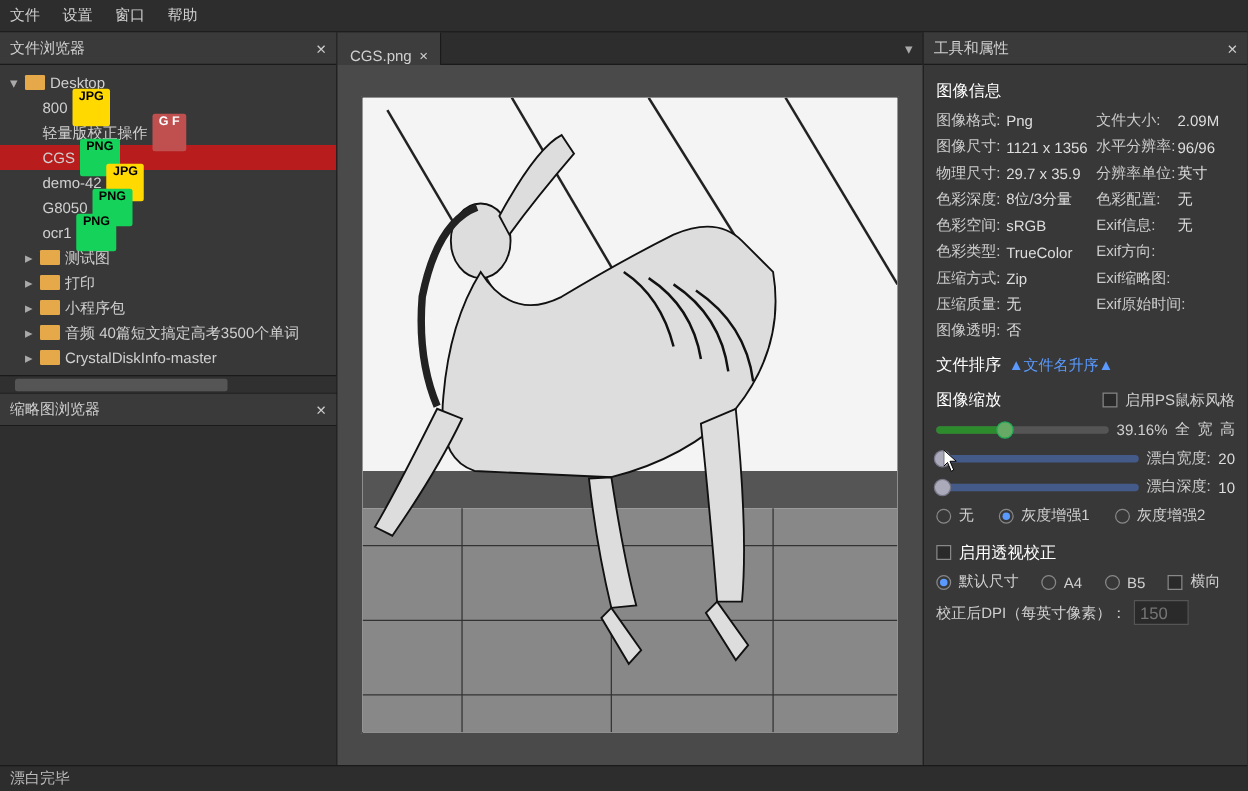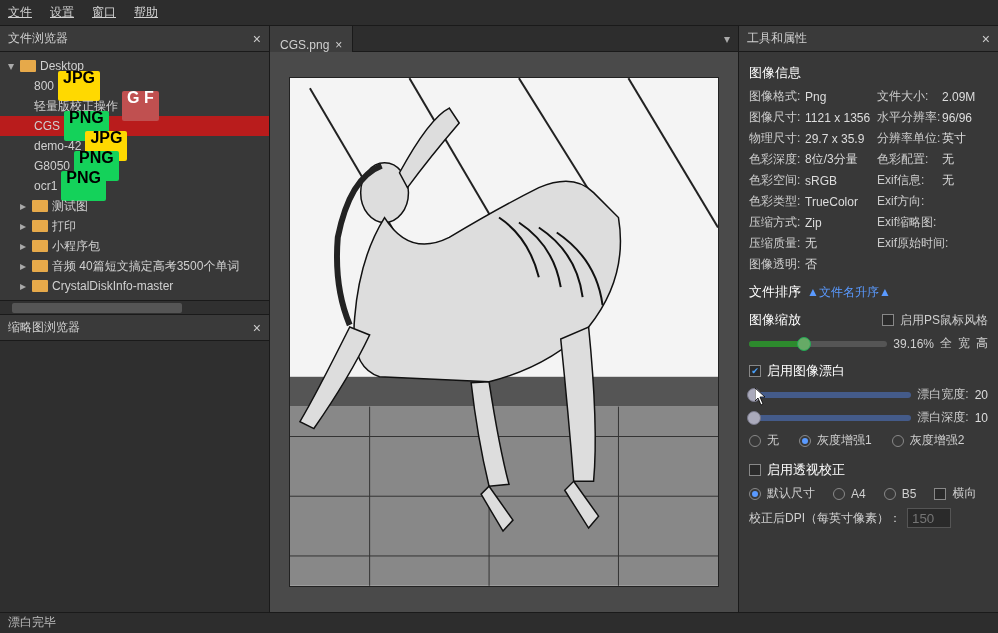--- a/index.html
+++ b/index.html
@@ -1,30 +1,30 @@
 <!DOCTYPE html>
 <html><head>
 <meta charset="utf-8">
 <style>
 * { margin: 0; padding: 0; box-sizing: border-box; font-family: "Microsoft YaHei", sans-serif; }
 body { background: #2d2d2d; color: #d0d0d0; font-size: 12px; width: 998px; height: 633px; overflow: hidden; position: relative; }
 .menubar { height: 26px; display: flex; align-items: center; padding: 0 8px; gap: 18px; background: #2d2d2d; border-bottom: 1px solid #1a1a1a; }
-.menubar span { cursor: default; text-decoration: underline; }
+.menubar span { cursor: default; }
 .container { display: flex; height: 586px; }
 .left-col { width: 270px; display: flex; flex-direction: column; }
 .panel-header { height: 26px; background: #3a3a3a; display: flex; align-items: center; justify-content: space-between; padding: 0 8px; border-bottom: 1px solid #1a1a1a; }
 .panel-header .close-x { cursor: pointer; font-size: 14px; color: #ccc; }
 .file-browser { flex: 0 0 280px; display: flex; flex-direction: column; background: #383838; border-right: 1px solid #1a1a1a; }
 .tree { flex: 1; overflow: hidden; padding: 4px 0; }
 .tree-row { display: flex; align-items: center; height: 20px; padding-left: 6px; gap: 4px; }
 .tree-row.sel { background: #b91c1c; }
 .tree-row .tw { width: 10px; color: #aaa; display: inline-flex; justify-content: center; }
 .tree-row .fld { width: 16px; height: 12px; background: #e6a94a; border-radius: 1px; }
 .tree-row .lbl { white-space: nowrap; }
-.badge { font-size: 16px; padding: 0 5px; border-radius: 2px; color: #000; font-weight: bold; height: 30px; line-height: 14px; }
+.badge { font-size: 10px; padding: 0 5px; border-radius: 2px; color: #000; font-weight: bold; height: 30px; line-height: 14px; }
 .badge.jpg { background: #ffd900; }
 .badge.png { background: #14d25a; }
 .badge.gif { background: #d03fd0; color: #fff; }
 .badge.gf  { background: #c05050; color: #fff; }
 .hscroll { height: 14px; background: #303030; border-top: 1px solid #1a1a1a; position: relative; }
 .hscroll .thumb { position: absolute; left: 12px; top: 2px; width: 170px; height: 10px; background: #555; border-radius: 2px; }
 .thumb-browser { flex: 1; display: flex; flex-direction: column; background: #383838; border-right: 1px solid #1a1a1a; border-top: 1px solid #1a1a1a; }
 .thumb-browser .body { flex: 1; background: #2f2f2f; }
 .center-col { flex: 1; display: flex; flex-direction: column; background: #1f1f1f; }
 .tabbar { height: 26px; display: flex; align-items: center; background: #2d2d2d; border-bottom: 1px solid #1a1a1a; }
@@ -261,24 +261,20 @@
         <div class="slider green" style="flex:1">
           <div class="fill" style="width:40%"></div>
             <div class="knob" style="left:calc(40% - 7px)"></div>
         </div>
         <span>39.16%</span>
         <span>全</span>
         <span>宽</span>
         <span>高</span>
       </div>
 
-      <div class="row-flex" style="margin-top:10px">
-        <span class="chk on"></span>
-        <span class="section-title" style="margin:0">启用图像漂白</span>
-      </div>
       <div class="row-flex" style="position:relative">
         <div class="slider blue" style="flex:1">
           <div class="fill" style="width:4%"></div>
             <div class="knob" style="left:-2px"></div>
         </div>
         <span class="lbl-k">漂白宽度:</span>
         <span class="lbl-v">20</span>
         <svg class="cursor-arrow" style="left:6px;top:2px" viewBox="0 0 12 18">
             <path d="M0 0 L0 13 L3 10 L6 17 L8 16 L5 9 L10 9 Z" fill="#fff" stroke="#000" stroke-width="0.8"></path>
           </svg>

